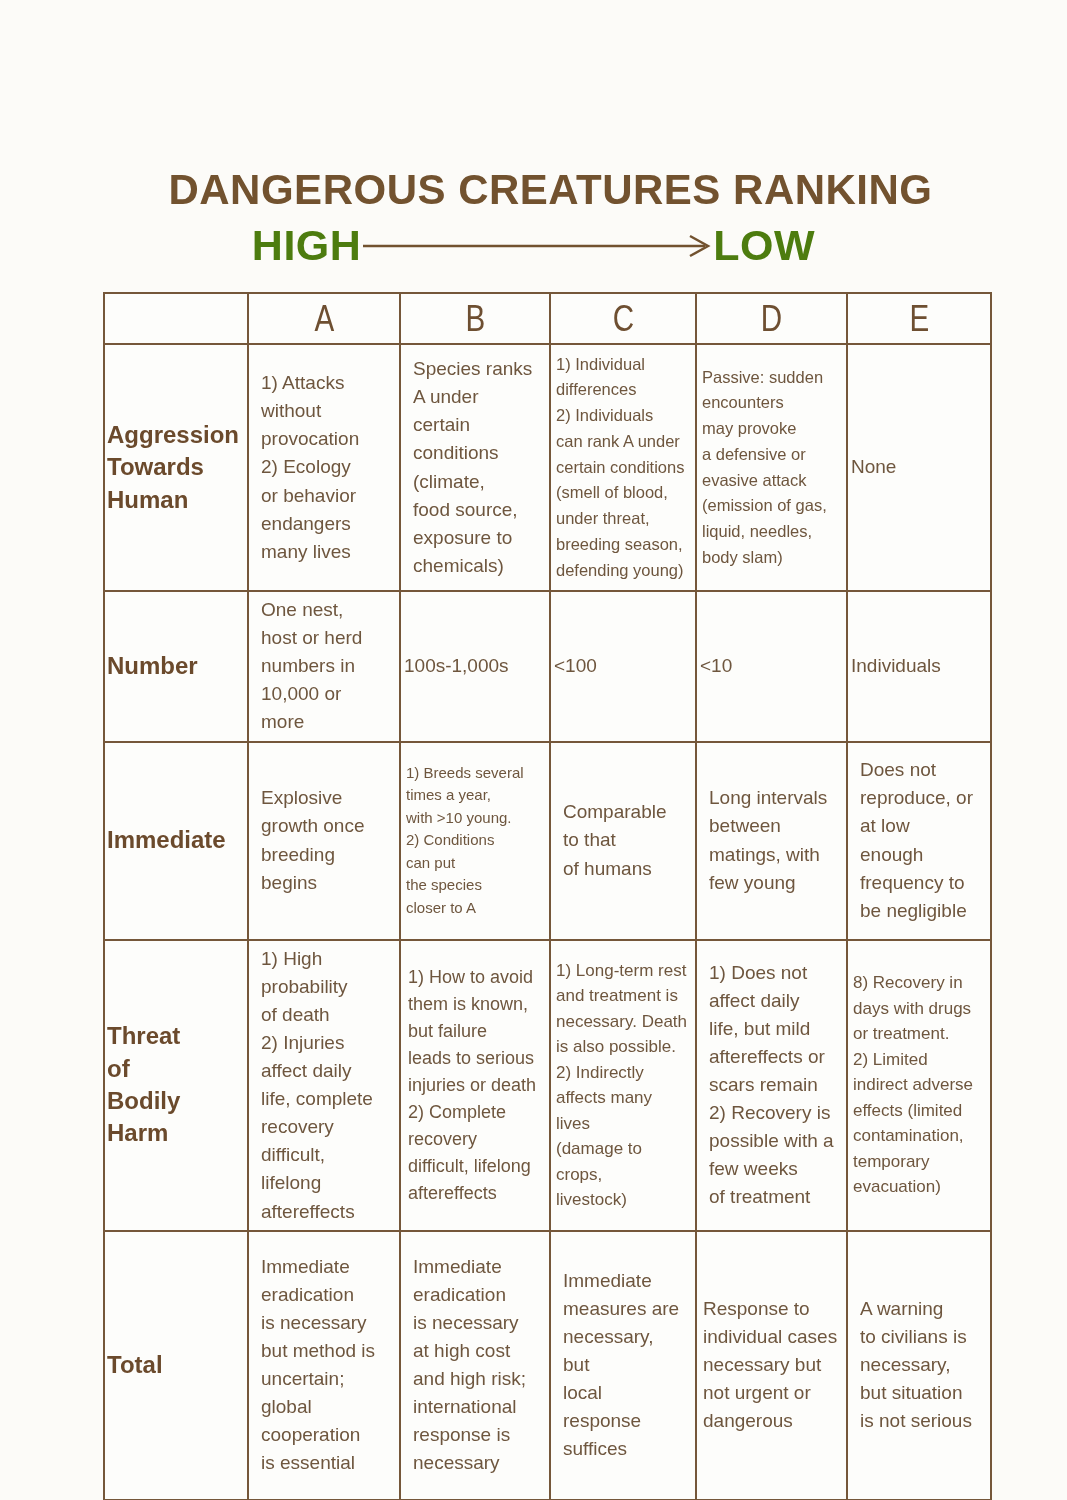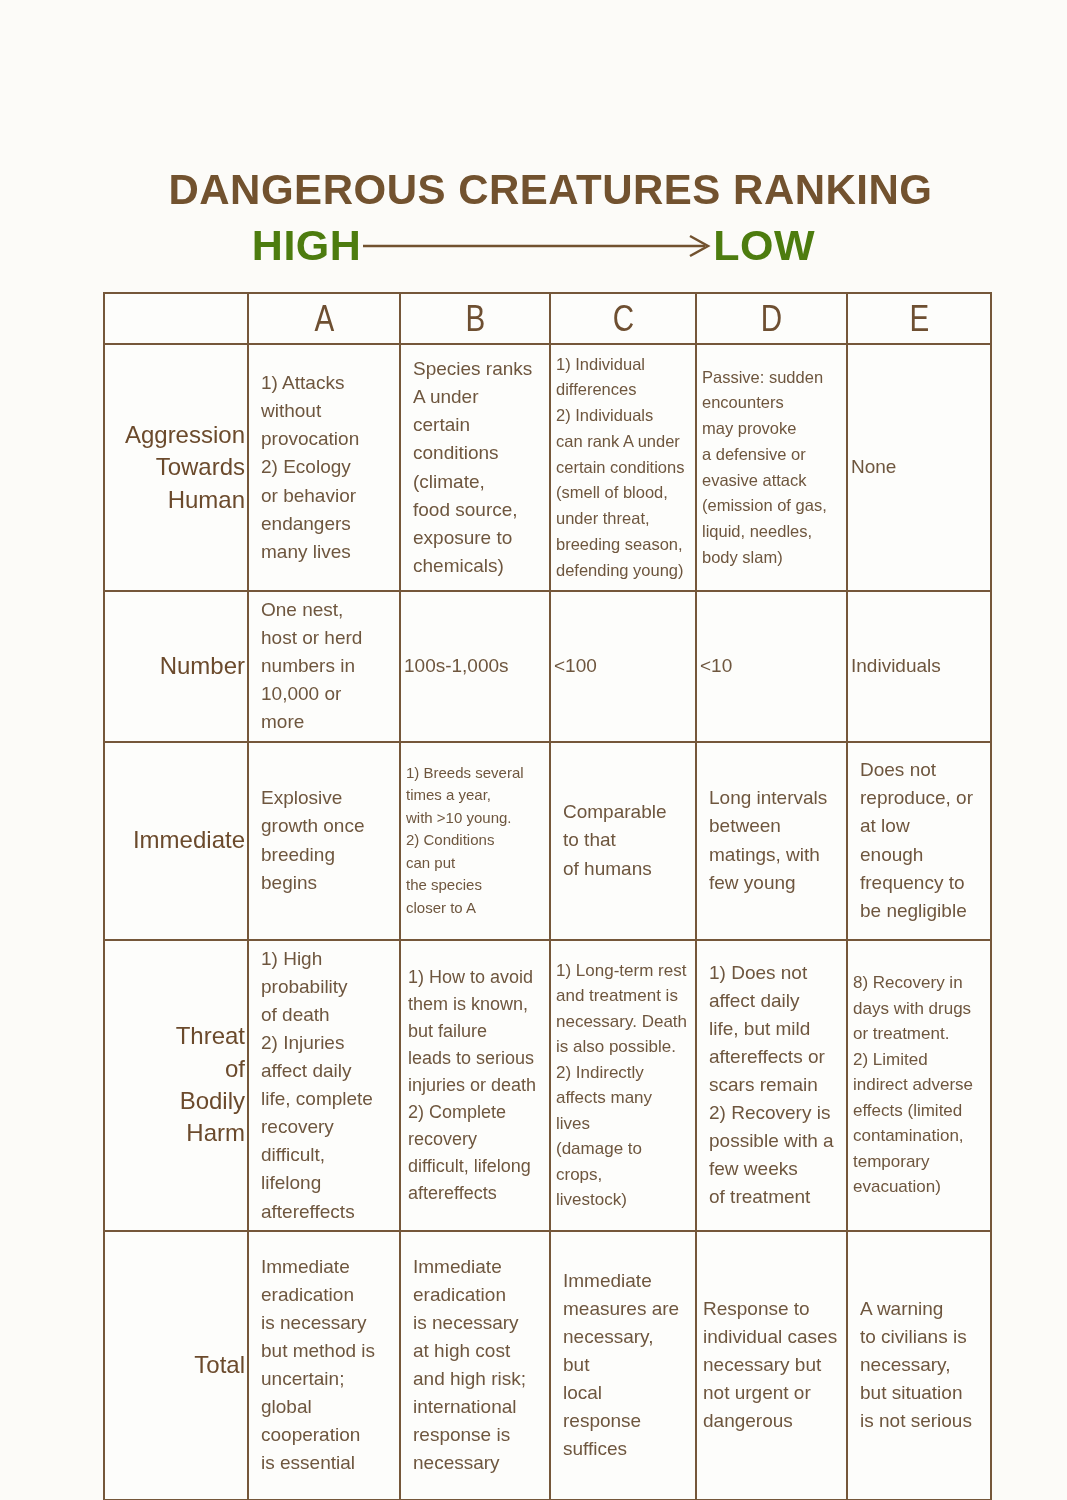--- a/index.html
+++ b/index.html
@@ -80,22 +80,22 @@
     padding: 0;
   }
   td.colhead span.chs {
     display: inline-block;
     font-size: 37px;
     font-weight: 400;
     transform: scaleX(0.8);
     line-height: 1;
   }
   td.rlabel {
-    text-align: right;
-    font-weight: normal;
+    text-align: left;
+    font-weight: bold;
     font-size: 24px;
     line-height: 1.35;
     color: #6b4a2c;
     padding: 0 2px;
   }
   td.cell {
     font-size: 19px;
     line-height: 1.48;
     padding: 4px 12px;
     text-align: left;

